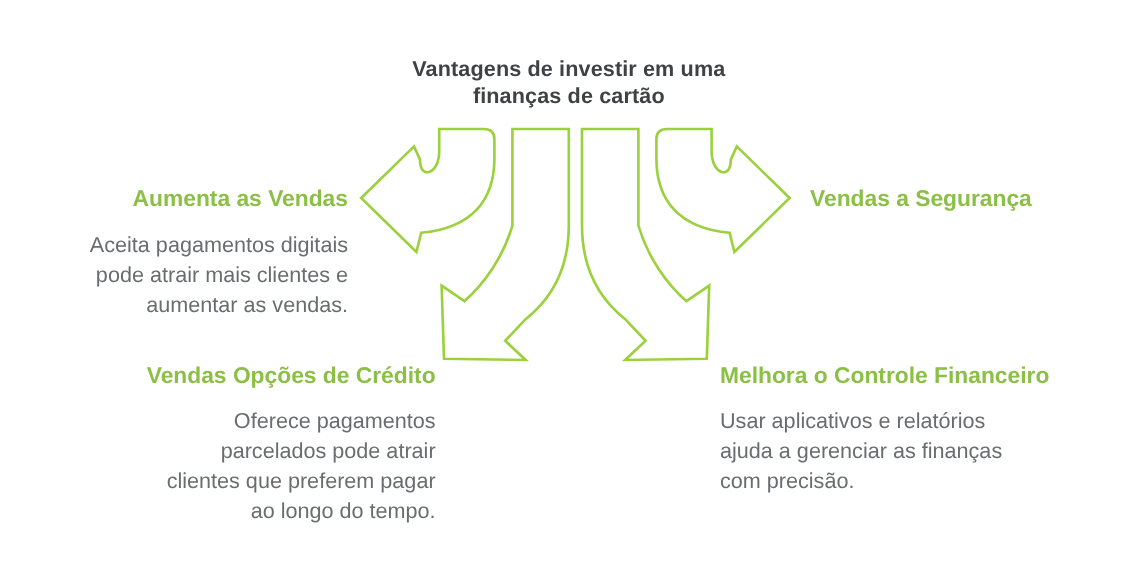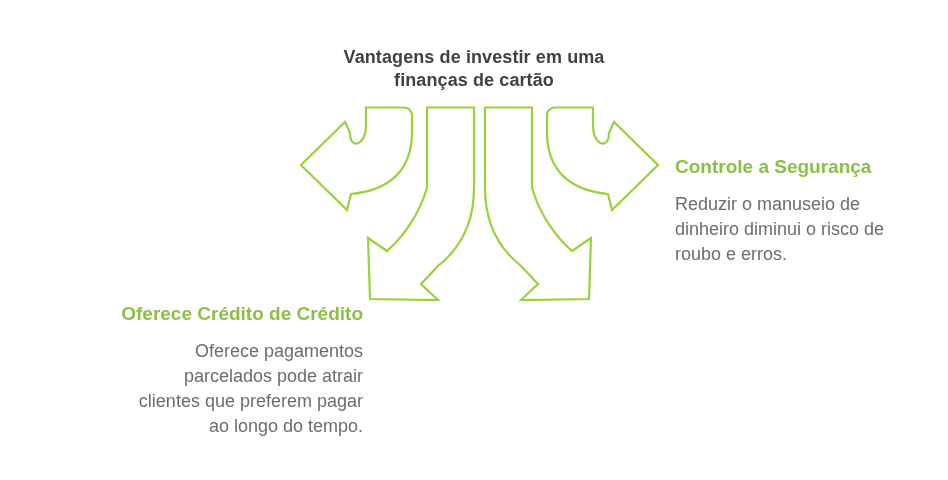--- a/index.html
+++ b/index.html
@@ -60,30 +60,39 @@
          L 538,284 L 521,300 Z"></path>
     <path d="M 658,165 L 614,122 L 609,133
          C 609,140.5 606.5,144 602,143.5
          C 596.5,142 593,135 593,126
          L 593,107.5 L 556,107.5
          Q 547,107.5 547,116 L 547,132
          C 547,167 566,190 608,194
          L 612,210 Z"></path>
   </svg>
 
+  <div class="benefit pos-top-left align-right">
+    <div class="heading">Aumenta as Vendas</div>
+    <div class="body-text">Aceita pagamentos digitais
+pode atrair mais clientes e
+aumentar as vendas.</div>
+  </div>
 
   <div class="benefit pos-top-right align-left">
-    <div class="heading">Controle a Segurança</div>
-    <div class="body-text">Reduzir o manuseio de
-dinheiro diminui o risco de
-roubo e erros.</div>
+    <div class="heading">Vendas a Segurança</div>
   </div>
 
   <div class="benefit pos-bottom-left align-right">
-    <div class="heading">Oferece Crédito de Crédito</div>
+    <div class="heading">Vendas Opções de Crédito</div>
     <div class="body-text">Oferece pagamentos
 parcelados pode atrair
 clientes que preferem pagar
 ao longo do tempo.</div>
   </div>
 
+  <div class="benefit pos-bottom-right align-left">
+    <div class="heading">Melhora o Controle Financeiro</div>
+    <div class="body-text">Usar aplicativos e relatórios
+ajuda a gerenciar as finanças
+com precisão.</div>
+  </div>
 
 </div>
 
 </body></html>

